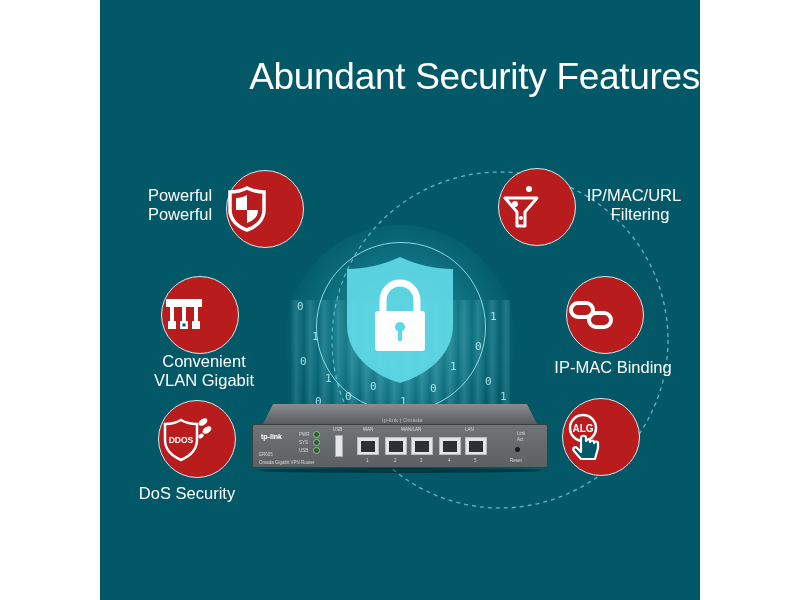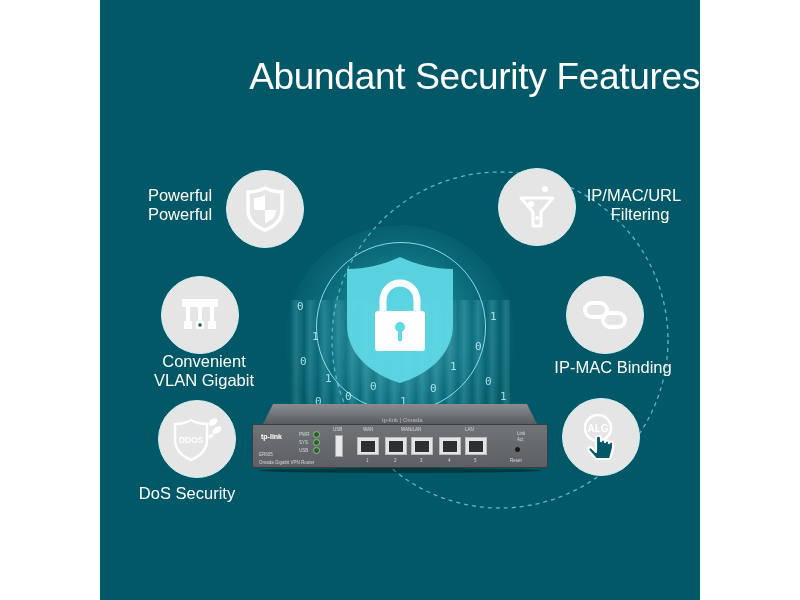--- a/index.html
+++ b/index.html
@@ -1,20 +1,20 @@
 <!DOCTYPE html>
 <html><head>
 <meta charset="utf-8">
 <style>
   html,body{margin:0;padding:0;background:#ffffff;}
   body{width:800px;height:600px;position:relative;overflow:hidden;font-family:"Liberation Sans","DejaVu Sans",sans-serif;}
   .panel{position:absolute;left:100px;top:0;width:600px;height:600px;background:#025866;overflow:hidden;}
   .title{position:absolute;left:0;top:56px;width:600px;text-align:right;color:#fff;font-size:37px;font-weight:400;letter-spacing:-0.3px;}
   .ring{position:absolute;left:220px;top:160px;width:360px;height:360px;}
-  .feature-circle{position:absolute;width:78px;height:78px;border:1.6px solid #cfeff3;border-radius:50%;box-sizing:border-box;display:flex;align-items:center;justify-content:center;background:#e5e5e5;}
+  .feature-circle{position:absolute;width:78px;height:78px;border:1.6px solid #cfeff3;border-radius:50%;box-sizing:border-box;display:flex;align-items:center;background:#b91c1c;}
   .feature-label{position:absolute;color:#fff;font-size:16.5px;font-weight:400;line-height:19px;text-align:center;white-space:nowrap;}
   .glow{position:absolute;left:185px;top:225px;width:230px;height:230px;border-radius:50%;background:radial-gradient(circle at 50% 45%,rgba(120,235,245,0.45) 0%,rgba(40,170,190,0.25) 45%,rgba(2,88,102,0) 70%);}
   .halo{position:absolute;left:216px;top:242px;width:170px;height:170px;border-radius:50%;border:1.5px solid rgba(170,245,250,0.8);box-sizing:border-box;}
   .beams{position:absolute;left:190px;top:300px;width:220px;height:130px;background:repeating-linear-gradient(90deg,rgba(160,240,250,0.0) 0px,rgba(160,240,250,0.18) 6px,rgba(160,240,250,0.0) 14px);}
   .binary{position:absolute;color:rgba(190,245,250,0.85);font-family:"DejaVu Sans Mono",monospace;font-size:11px;}
   .router{position:absolute;left:152px;top:404px;width:296px;height:70px;}
   .router-top{position:absolute;left:10px;top:0;width:276px;height:22px;background:linear-gradient(180deg,#8a8d90 0%,#55585b 100%);clip-path:polygon(4% 0,96% 0,100% 100%,0 100%);}
   .router-front{position:absolute;left:0;top:20px;width:296px;height:44px;background:linear-gradient(180deg,#717477 0%,#5d6063 100%);border-radius:2px;border:1px solid #3b3e41;box-sizing:border-box;}
   .router-shadow{position:absolute;left:6px;top:64px;width:284px;height:5px;background:rgba(0,0,0,0.35);border-radius:50%;}
   .tiny{position:absolute;color:#d6d8da;font-size:4.5px;white-space:nowrap;}

